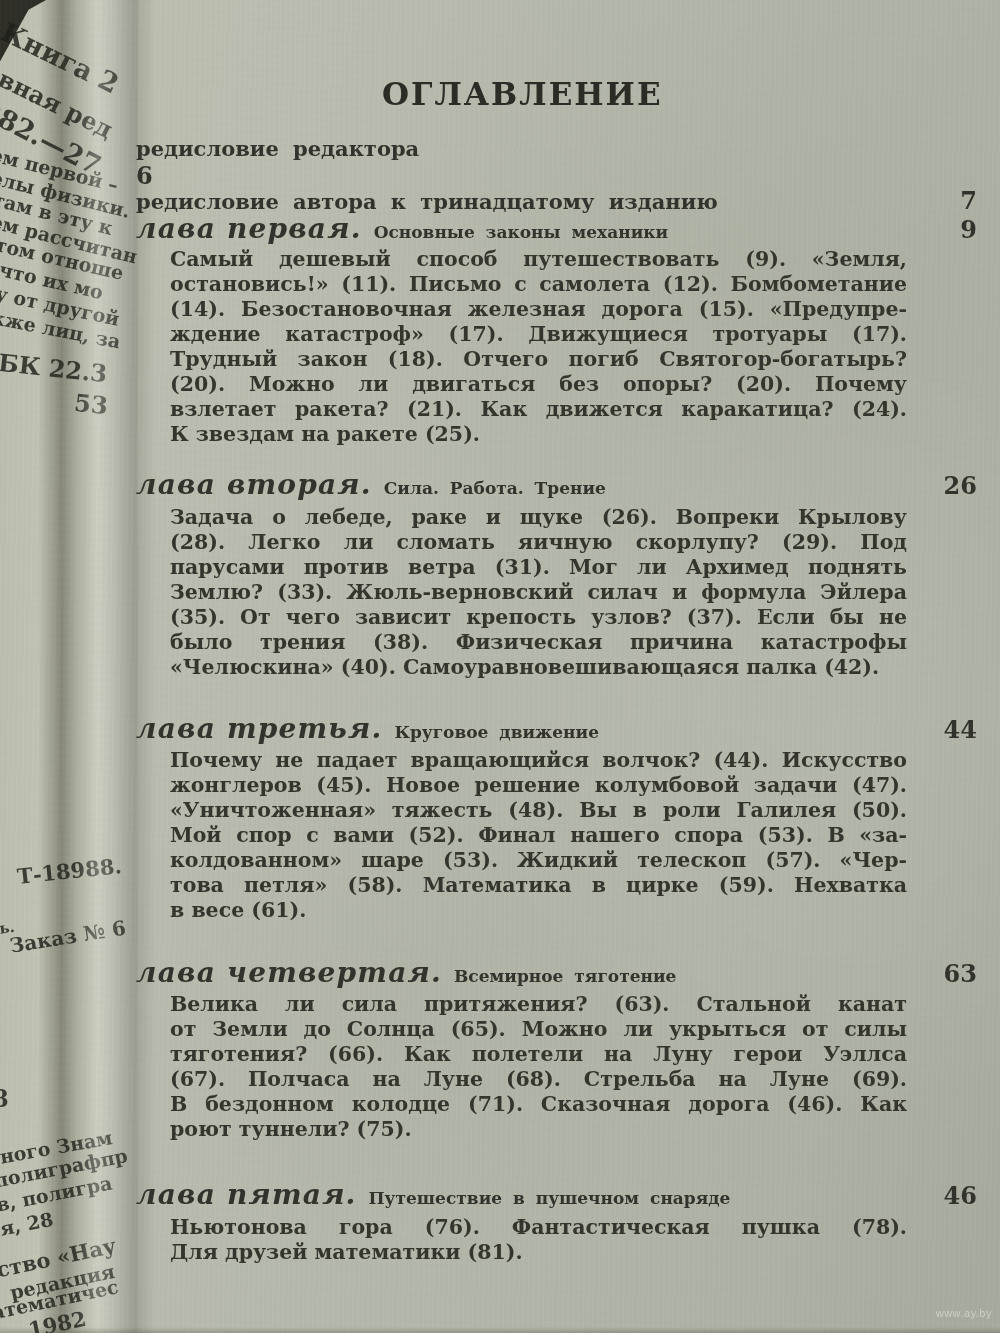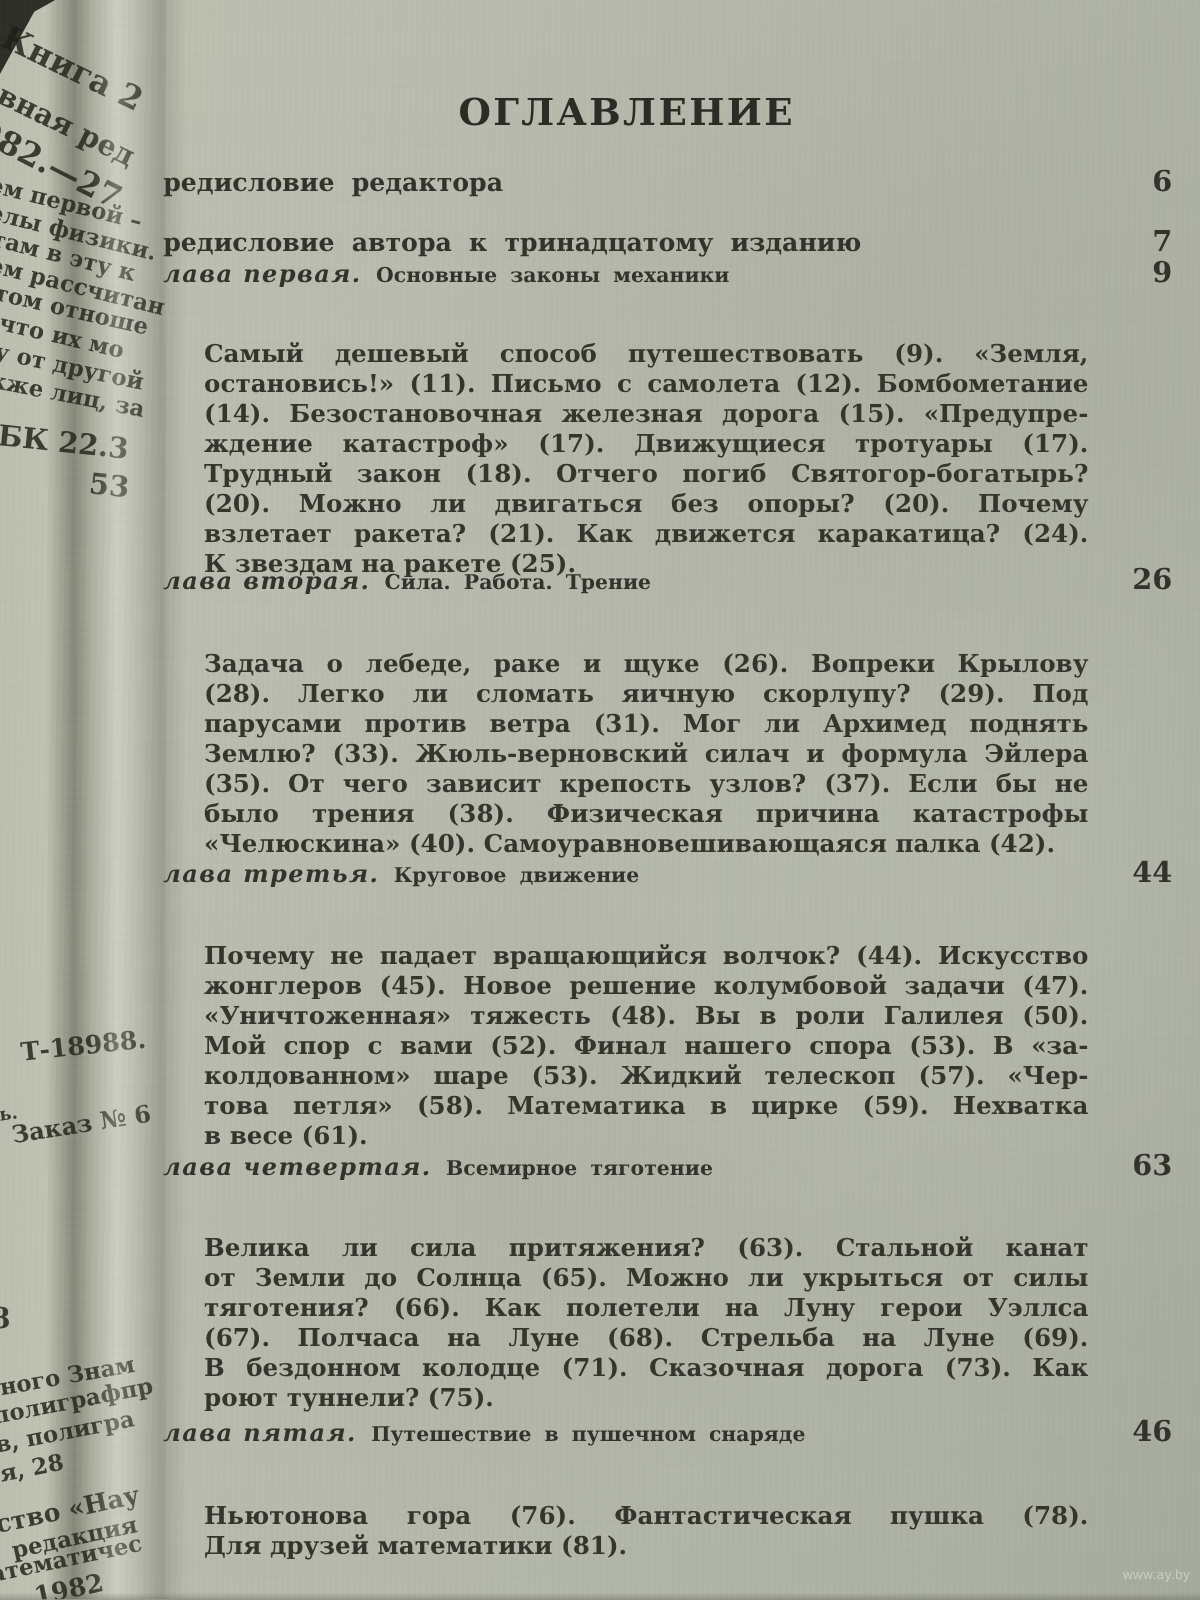--- a/index.html
+++ b/index.html
@@ -35,23 +35,23 @@
     background:#1e1e18;clip-path:polygon(0 0,100% 0,62% 14%,0 88%);opacity:.9;}
   .edge-bottom{position:absolute;left:0;bottom:0;width:100%;height:6px;pointer-events:none;
     background:linear-gradient(180deg,transparent,rgba(50,50,38,0.25));}
   
   .main-page{position:absolute;inset:0;}
   .title{position:absolute;left:382px;top:76px;width:340px;text-align:left;
     font-size:31px;font-weight:bold;letter-spacing:2px;color:#2b2c26;}
   .row{position:absolute;left:136px;width:841px;display:flex;justify-content:space-between;align-items:baseline;white-space:nowrap;}
   .entry-label{font-size:21px;font-weight:bold;word-spacing:7px;}
   .pageno{font-size:24px;font-weight:bold;}
-  .ch-name{font-style:italic;font-weight:bold;font-size:20px;letter-spacing:1.2px;}
+  .ch-name{font-style:italic;font-weight:bold;font-size:28px;letter-spacing:1.2px;}
   .ch-title{font-weight:bold;font-size:17px;word-spacing:5px;margin-left:12px;}
-  .body-block{position:absolute;left:170px;width:737px;margin-top:36px;}
+  .body-block{position:absolute;left:170px;width:737px;}
   .bl{font-size:20.5px;font-weight:bold;line-height:25px;height:25px;
       text-align:justify;text-align-last:justify;white-space:normal;color:#34352d;}
   .bl.last{text-align-last:left;}
   .watermark{position:absolute;right:8px;bottom:14px;font-family:"Liberation Sans",sans-serif;
     font-size:11px;color:rgba(255,255,255,0.42);letter-spacing:.5px;}
 </style>
 </head>
 <body>
 
 <div class="photo">
@@ -82,21 +82,21 @@
       <div class="lp-frag" style="left: -10px; top: 1302px; font-size: 19px; font-weight: bold; transform: rotate(-12deg);">атематичес</div>
       <div class="lp-frag" style="left: 26px; top: 1318px; font-size: 21px; font-weight: bold; transform: rotate(-12deg);">1982</div>
     </div>
   <div class="gutter"></div>
   <div class="corner-tl"></div>
   <div class="grain"></div>
 
   <div class="main-page">
     <div class="title">ОГЛАВЛЕНИЕ</div>
     <div id="tocBody">
-        <div class="row" style="top: 136px;">
+        <div class="row" style="top: 136px; flex-direction: column;">
           <span class="entry-label">редисловие редактора</span>
           <span class="pageno">6</span>
         </div>
         <div class="row" style="top: 186px;">
           <span class="entry-label">редисловие автора к тринадцатому изданию</span>
           <span class="pageno">7</span>
         </div>
         <div class="row" style="top: 212px;">
           <span><span class="ch-name">лава первая.</span><span class="ch-title">Основные законы механики</span></span>
           <span class="pageno">9</span>
@@ -139,21 +139,21 @@
         </div>
         <div class="row" style="top: 956px;">
           <span><span class="ch-name">лава четвертая.</span><span class="ch-title">Всемирное тяготение</span></span>
           <span class="pageno">63</span>
         </div>
         <div class="body-block" style="top: 992px;">
           <div class="bl">Велика ли сила притяжения? (63). Стальной канат</div>
           <div class="bl">от Земли до Солнца (65). Можно ли укрыться от силы</div>
           <div class="bl">тяготения? (66). Как полетели на Луну герои Уэллса</div>
           <div class="bl">(67). Полчаса на Луне (68). Стрельба на Луне (69).</div>
-          <div class="bl">В бездонном колодце (71). Сказочная дорога (73). Как</div>
+          <div class="bl">В бездонном колодце (71). Сказочная дорога (46). Как</div>
           <div class="bl last">роют туннели? (75).</div>
         </div>
         <div class="row" style="top: 1178px; gap: 11px;">
           <span><span class="ch-name">лава пятая.</span><span class="ch-title">Путешествие в пушечном снаряде</span></span>
           <span class="pageno">46</span>
         </div>
         <div class="body-block" style="top: 1215px;">
           <div class="bl">Ньютонова гора (76). Фантастическая пушка (78).</div>
           <div class="bl last">Для друзей математики (81).</div>
         </div>

